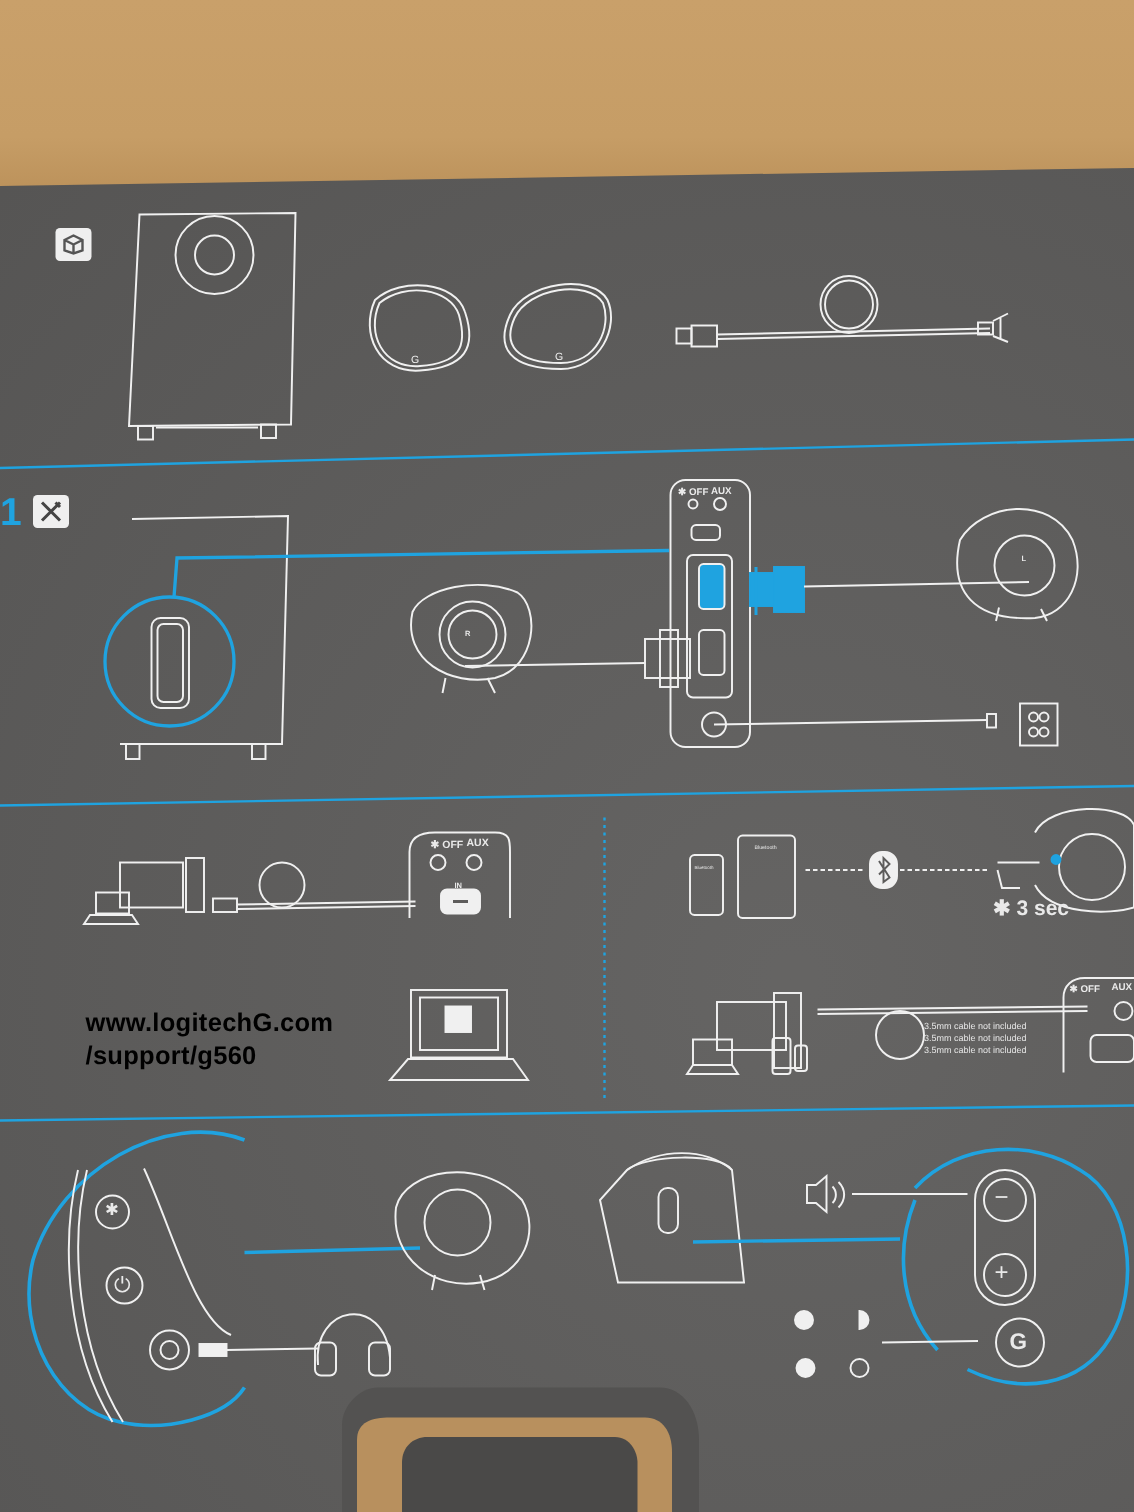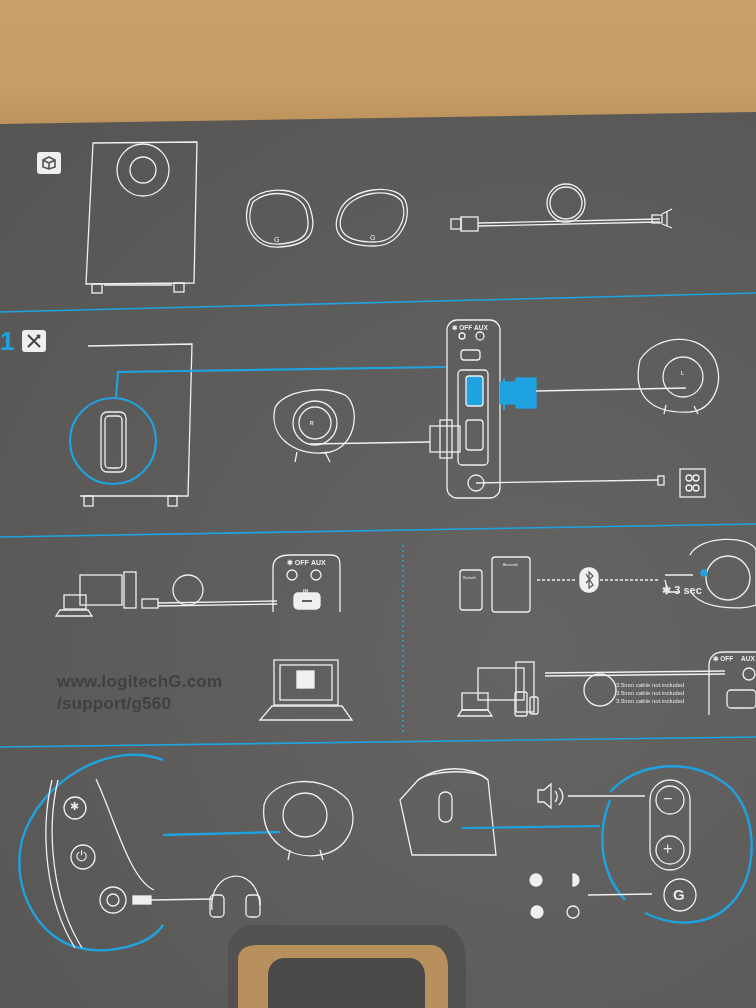--- a/index.html
+++ b/index.html
@@ -2,21 +2,21 @@
 <html><head>
 <meta charset="utf-8">
 <style>
   html,body{margin:0;padding:0;}
   body{width:756px;height:1008px;position:relative;overflow:hidden;background:#b8905e;font-family:"Liberation Sans",sans-serif;}
   .cardboard{position:absolute;left:0;top:0;width:756px;height:130px;background:linear-gradient(180deg,#c9a06a 0%,#c69d66 70%,#bb915a 100%);}
   .board{position:absolute;left:0;top:112px;width:756px;height:900px;background:#5d5c5b;clip-path:polygon(0 12px,756px 0,756px 900px,0 900px);}
   .board::after{content:"";position:absolute;inset:0;background:radial-gradient(ellipse at 70% 60%,rgba(255,255,255,0.05),rgba(0,0,0,0.08));}
   svg.art{position:absolute;left:0;top:0;}
   .txt{position:absolute;color:#e9e9e9;}
-  .url{left:57px;font-size:17px;font-weight:bold;letter-spacing:0.2px;line-height:21px;color:#404040;}
+  .url{left:57px;font-size:17px;font-weight:bold;letter-spacing:0.2px;line-height:21px;color:#000000;}
   .small{font-size:6.5px;font-weight:bold;color:#eaeaea;}
   .cable-note{font-size:6px;color:#e6e6e6;line-height:8px;text-align:center;}
   .step-num{position:absolute;left:0;top:326px;color:#1fa3e0;font-size:26px;font-weight:bold;line-height:30px;}
   .badge{position:absolute;width:24px;height:22px;background:#efefef;border-radius:3px;display:flex;align-items:center;justify-content:center;}
 </style>
 </head>
 <body>
 
 <div class="cardboard"></div>
 <div class="board"></div>
@@ -261,21 +261,21 @@
 
 <div class="txt small" style="left:287px;top:559px;font-size:7px;">✱ OFF</div>
 <div class="txt small" style="left:311px;top:559px;font-size:7px;">AUX</div>
 <div class="txt small" style="left:303px;top:588px;font-size:5px;">IN</div>
 
 <div class="txt url" style="top:671px;">www.logitechG.com</div>
 <div class="txt url" style="top:693px;text-align:center;">/support/g560</div>
 
 <div class="txt" style="left:463px;top:576px;font-size:3px;">Bluetooth</div>
 <div class="txt" style="left:503px;top:563px;font-size:3.5px;">Bluetooth</div>
-<div class="txt" style="left:662px;top:584px;font-size:11px;font-weight:bold;">
+<div class="txt" style="left:662px;top:597px;font-size:14px;font-weight:bold;">
   <span>✱</span>
   <span>3 sec</span>
 </div>
 
 <div class="txt cable-note" style="left:616px;top:681px;">
   <div>3.5mm cable not included</div>
   <div>3.5mm cable not included</div>
   <div>3.5mm cable not included</div>
 </div>
 <div class="txt small" style="left:713px;top:655px;font-size:6.5px;">✱ OFF</div>

